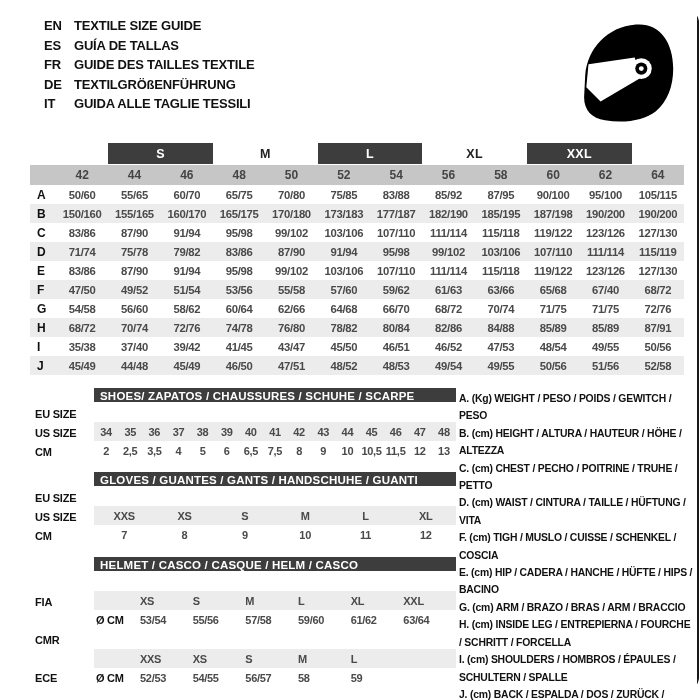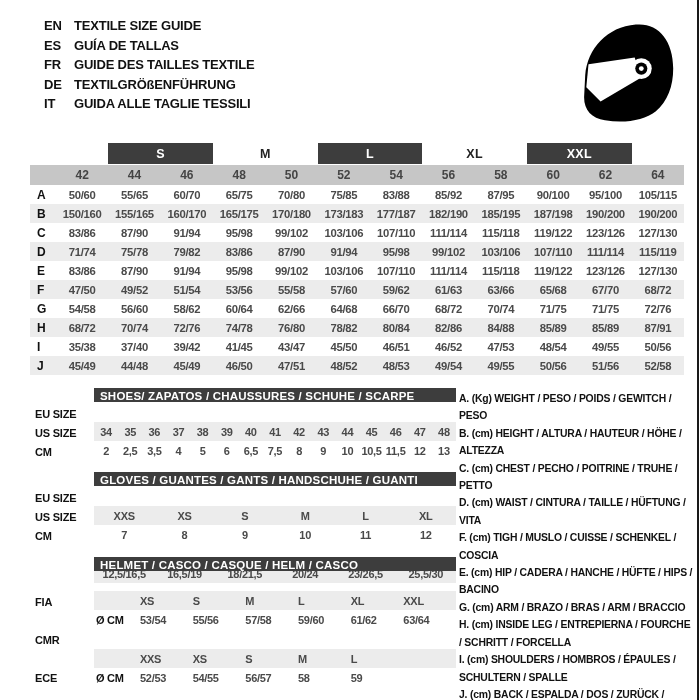--- a/index.html
+++ b/index.html
@@ -1,21 +1,21 @@
 <!DOCTYPE html>
 <html><head>
 <meta charset="utf-8">
 <style>
   html,body{margin:0;padding:0;}
   body{
     width:700px;height:700px;position:relative;background:#ffffff;
     font-family:"Liberation Sans", sans-serif;color:#1a1a1a;
     -webkit-font-smoothing:antialiased;
   }
-  .page{position:absolute;inset:0;overflow:hidden;}
+  .page{position:absolute;inset:0;overflow:hidden;border-radius:28px;}
   .right-border{position:absolute;top:0;bottom:0;right:1px;width:2px;background:#191919;}
 
   
   .lang-block{position:absolute;left:44px;top:16px;}
   .lang-row{display:flex;font-weight:bold;font-size:13px;line-height:19.5px;letter-spacing:-0.2px;color:#111;}
   .lang-code{width:30px;flex:0 0 30px;}
 
   
   .helmet-icon{position:absolute;left:572px;top:12px;width:110px;height:122px;}
 
@@ -194,21 +194,21 @@
         <div class="val">47/50</div>
         <div class="val">49/52</div>
         <div class="val">51/54</div>
         <div class="val">53/56</div>
         <div class="val">55/58</div>
         <div class="val">57/60</div>
         <div class="val">59/62</div>
         <div class="val">61/63</div>
         <div class="val">63/66</div>
         <div class="val">65/68</div>
-        <div class="val">67/70</div>
+        <div class="val">67/40</div>
         <div class="val">68/72</div>
       </div>
       <div class="t-grid data-row">
         <div class="letter">G</div>
         <div class="val">54/58</div>
         <div class="val">56/60</div>
         <div class="val">58/62</div>
         <div class="val">60/64</div>
         <div class="val">62/66</div>
         <div class="val">64/68</div>
@@ -333,28 +333,20 @@
             <div class="cell">XL</div>
           </div>
           <div class="row">
             <div class="cell">7</div>
             <div class="cell">8</div>
             <div class="cell">9</div>
             <div class="cell">10</div>
             <div class="cell">11</div>
             <div class="cell">12</div>
           </div>
-          <div class="row stripe">
-            <div class="cell">12,5/16,5</div>
-            <div class="cell">16,5/19</div>
-            <div class="cell">18/21,5</div>
-            <div class="cell">20/24</div>
-            <div class="cell">23/26,5</div>
-            <div class="cell">25,5/30</div>
-          </div>
         </div>
     </div>
   </div>
 
   <div class="mini helmet-t">
     <div class="labels">
         <div class="spacer"></div>
         <div class="lab"></div>
         <div class="lab">FIA</div>
         <div class="lab"></div>

